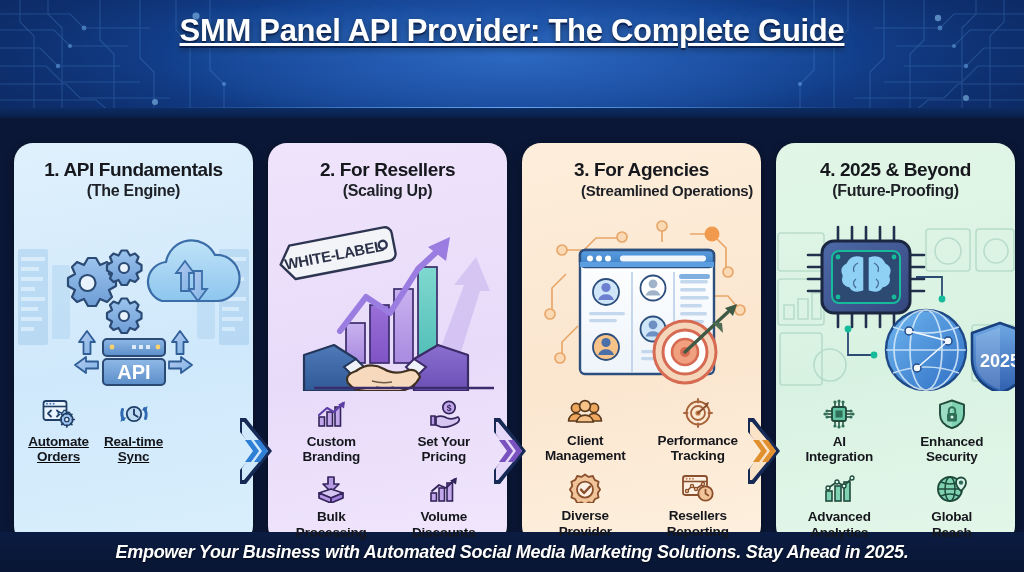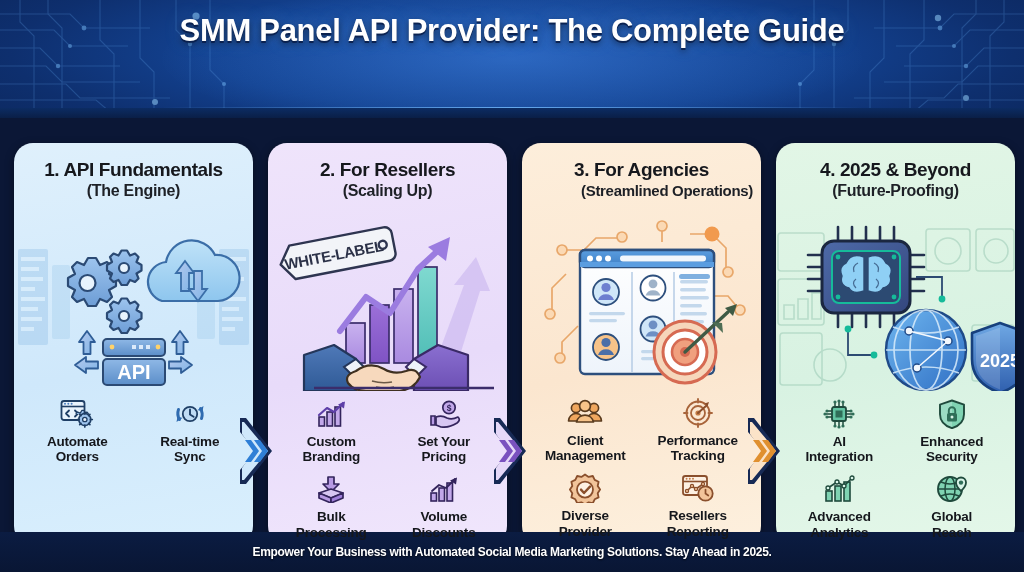--- a/index.html
+++ b/index.html
@@ -36,20 +36,21 @@
     width:700px; height:3px;
     background:linear-gradient(90deg, rgba(90,160,255,0) 0%, rgba(120,190,255,.8) 50%, rgba(90,160,255,0) 100%);
   }
   .title {
     position:relative; z-index:3;
     text-align:center; padding-top:13px;
     color:#ffffff;
     font-size:31px; font-weight:bold; line-height:1.16;
     letter-spacing:-0.3px;
     text-shadow: 0 2px 0 rgba(8,28,72,.85), 0 3px 7px rgba(0,0,0,.55), 0 0 18px rgba(120,190,255,.30);
+    text-decoration: underline;
   }
   .title .l2 { display:block; }
 
   
   .panels { position:absolute; left:0; top:118px; width:1024px; height:420px;margin-top:14px; }
   .panel {
     position:absolute; top:11px; width:239px; height:402px;
     border-radius:19px;
     overflow:hidden;
     box-shadow: 0 3px 10px rgba(0,0,0,.45);
@@ -73,21 +74,21 @@
   
   .hero { position:relative; height:186px; margin-top:4px; }
   .hero svg { position:absolute; left:0; top:0; }
 
   
   .features {
     position:relative; z-index:5;
     display:grid; gap:4px 2px;
     padding:4px 8px 0;
   }
-  .features.three { grid-template-columns:1fr 1fr; }
+  .features.three { grid-template-columns:1fr 1fr 1fr;text-decoration:underline; }
   .features.four  { grid-template-columns:1fr 1fr; }
   .feature { text-align:center; padding:2px 0; }
   .feature .fi { height:34px; display:flex; align-items:center; justify-content:center; }
   .feature .fl {
     font-size:13.5px; font-weight:bold; line-height:1.14; color:#15171c;
     margin-top:3px; letter-spacing:-.2px;
   }
   .feature.span2 { grid-column:1 / span 2; }
 
   
@@ -96,22 +97,23 @@
   .c2 { left:494px; }
   .c3 { left:748px; }
 
   
   .footer {
     position:absolute; left:0; bottom:0; width:1024px; height:40px;
     background:linear-gradient(180deg,#0b1c42 0%, #091634 100%);
     display:flex; align-items:center; justify-content:center;
   }
   .footer-text {
-    color:#ffffff; font-size:12px; font-weight:bold; letter-spacing:-.3px;
+    color:#ffffff; font-size:18px; font-weight:bold; letter-spacing:-.3px;
     text-shadow:0 1px 2px rgba(0,0,0,.7);
+    font-style:italic;
   }
 </style>
 </head>
 <body>
 
 <div class="infographic">
 
   <div class="header">
     <svg class="header-circuit" width="1024" height="118" viewBox="0 0 1024 118">
       <g stroke="#5a9ae0" stroke-width="1.1" fill="none" opacity="0.5">

